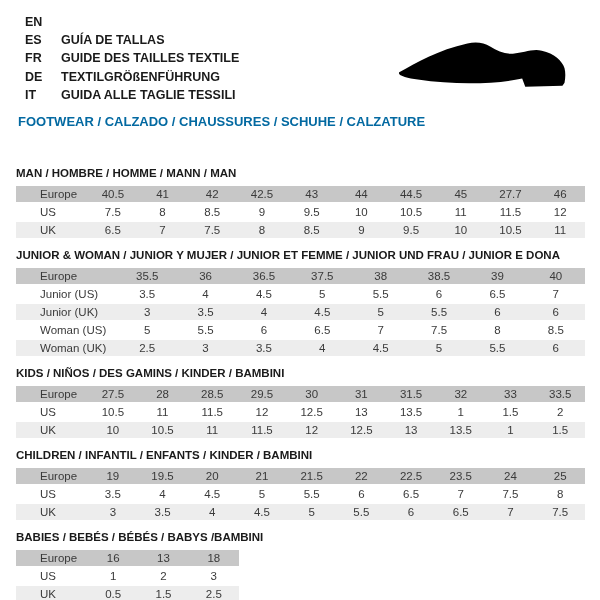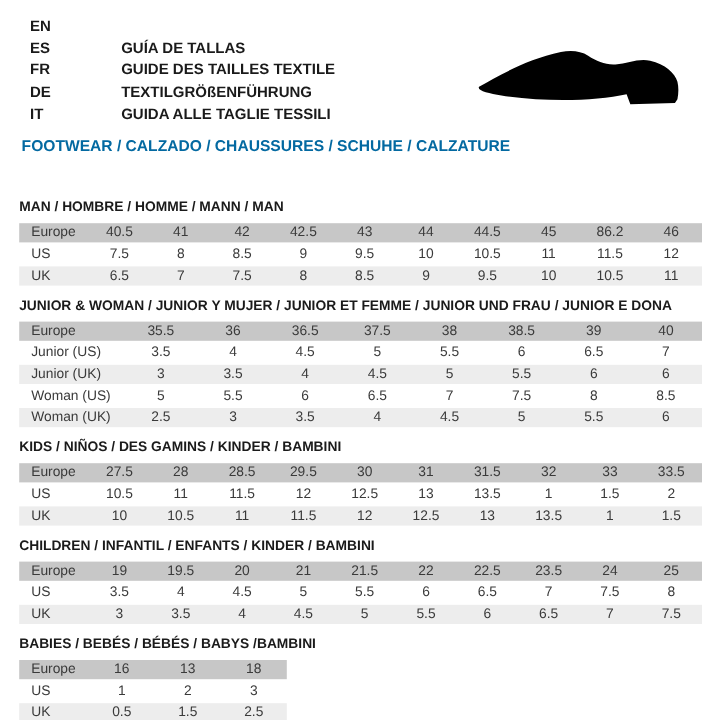--- a/index.html
+++ b/index.html
@@ -2,40 +2,40 @@
 <html style="--hdr: #c7c7c7; --alt: #ededed; --row: #ffffff;"><head>
 <meta charset="utf-8">
 <style>
   html,body{margin:0;padding:0;background:#ffffff;}
   body{width:600px;height:600px;overflow:hidden;
        font-family:"Liberation Sans", sans-serif;color:#3a3a3a;}
   .page{position:relative;width:600px;height:600px;background:#fff;}
 
   
   .langs{position:absolute;top:13px;left:25px;}
-  .lang-row{display:flex;font-weight:bold;font-size:12.5px;line-height:18.2px;color:#1a1a1a;gap:40px;}
+  .lang-row{display:flex;font-weight:bold;font-size:12.5px;line-height:18.2px;color:#1a1a1a;}
   .lang-code{width:36px;flex:none;}
 
   
   .shoe{position:absolute;top:27px;left:393px;width:186px;height:70px;}
 
   
   .footwear{position:absolute;top:114px;left:18px;font-weight:bold;font-size:13px;color:#0369a1;}
 
   
   .sections{position:absolute;top:167px;left:16px;width:569px;}
   .section{margin-bottom:11px;}
   .s-title{font-weight:bold;font-size:11.5px;color:#1a1a1a;margin:0 0 6px 0;line-height:13px;white-space:nowrap;}
   .s-table{width:569px;}
   .s-table.narrow{width:223px;}
   .s-row{display:flex;height:16px;margin-bottom:2px;align-items:center;
          font-size:11.5px;background:var(--row,#ffffff);}
   .s-row.hdr{background:var(--hdr,#c7c7c7);}
   .s-row.alt{background:var(--alt,#ededed);}
-  .s-label{width:48px;flex:none;padding-left:10px;white-space:nowrap;}
+  .s-label{width:48px;flex:none;padding-left:24px;white-space:nowrap;}
   .s-table.widelabel .s-label{width:78px;}
   .s-cell{flex:1;text-align:center;}
 </style>
 </head>
 <body>
 
 <div class="page">
 
   <div class="langs">
       <div class="lang-row">
@@ -81,21 +81,21 @@
           <div class="s-row hdr">
             <div class="s-label">Europe</div>
             <div class="s-cell">40.5</div>
             <div class="s-cell">41</div>
             <div class="s-cell">42</div>
             <div class="s-cell">42.5</div>
             <div class="s-cell">43</div>
             <div class="s-cell">44</div>
             <div class="s-cell">44.5</div>
             <div class="s-cell">45</div>
-            <div class="s-cell">86.2</div>
+            <div class="s-cell">27.7</div>
             <div class="s-cell">46</div>
           </div>
           <div class="s-row">
             <div class="s-label">US</div>
             <div class="s-cell">7.5</div>
             <div class="s-cell">8</div>
             <div class="s-cell">8.5</div>
             <div class="s-cell">9</div>
             <div class="s-cell">9.5</div>
             <div class="s-cell">10</div>

